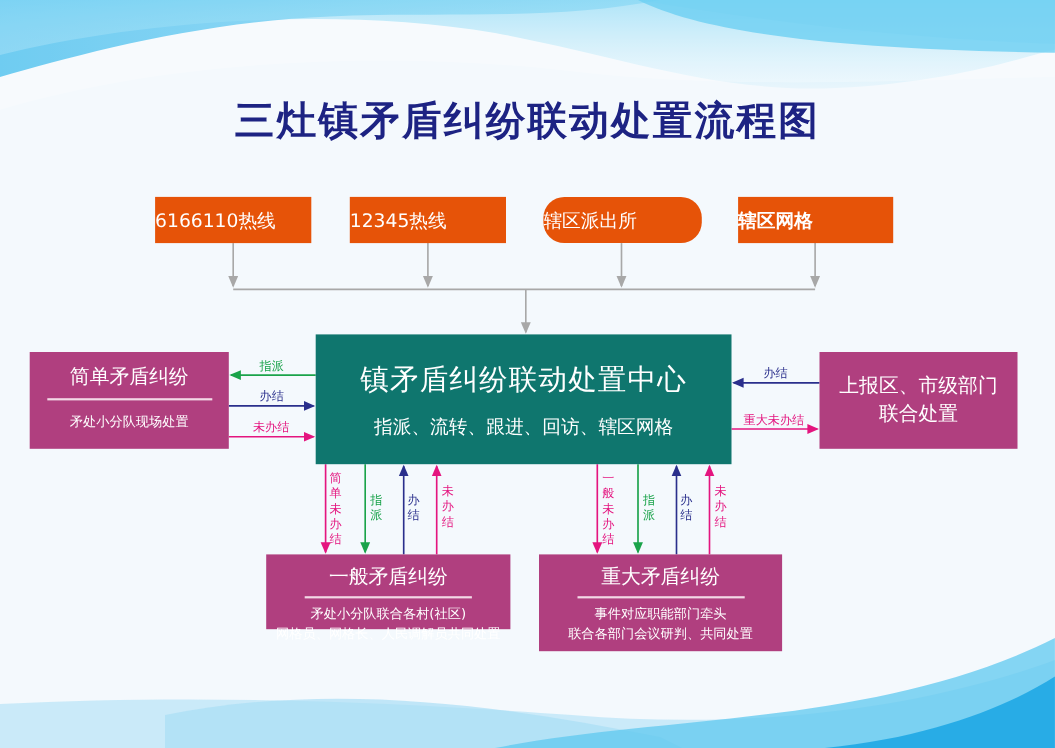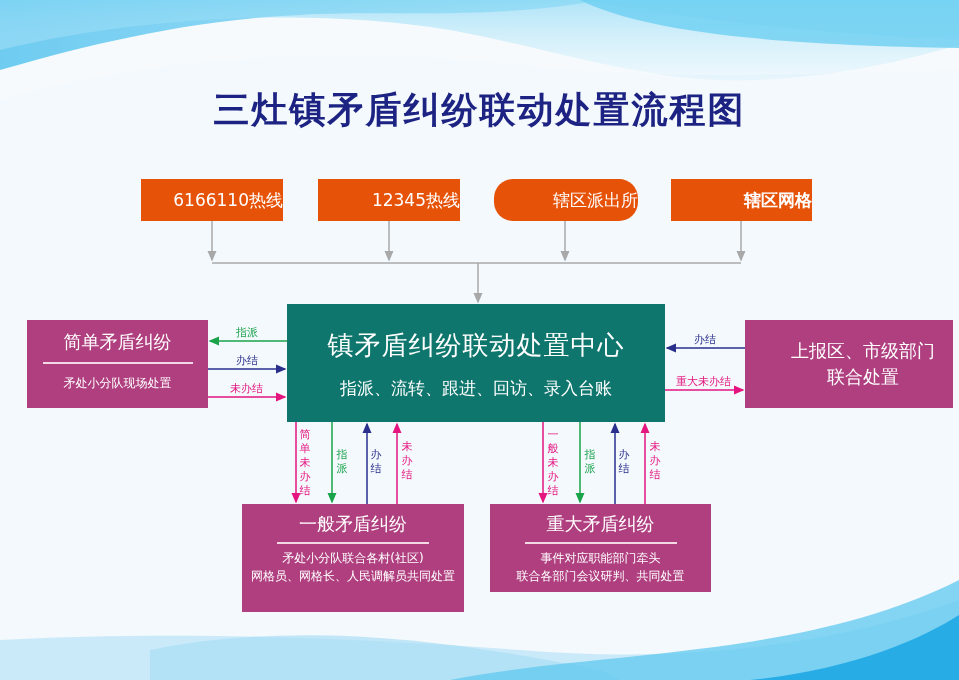--- a/index.html
+++ b/index.html
@@ -2,21 +2,21 @@
 <html><head>
   <meta charset="utf-8">
   <style>
     html, body { margin:0; padding:0; }
     body { width:959px; height:680px; position:relative; overflow:hidden;
       font-family:"DejaVu Sans", "Liberation Sans", sans-serif; background:#f4f9fd; }
     .bg { position:absolute; inset:0; z-index:0; }
     .title { position:absolute; left:0; width:959px; top:86px; text-align:center;
       font-size:36px; font-weight:bold; color:#1d2383; letter-spacing:2px; z-index:2; }
     .src { position:absolute; top:179px; height:42px; background:#e65308; color:#fff;
-      display:flex; align-items:center; justify-content:flex-end; font-size:17px; z-index:2; }
+      display:flex; align-items:center; justify-content:flex-start; font-size:17px; z-index:2; }
     .center { position:absolute; left:287px; top:304px; width:378px; height:118px;
       background:#0f766e; color:#fff; z-index:2; text-align:center; }
     .center .h { font-size:26px; margin-top:24px; letter-spacing:1px; }
     .center .s { font-size:17px; margin-top:14px; }
     .pbox { position:absolute; background:#b03f7f; color:#fff; z-index:2; text-align:center; }
     .pbox .h { font-size:18px; }
     .pbox .rule { height:2px; background:#f3d9e6; margin:0 auto; }
     .pbox .d { font-size:12px; line-height:18px; }
     .lbl { position:absolute; font-size:11px; z-index:3; white-space:nowrap; }
     .vlbl { position:absolute; font-size:11px; z-index:3; width:12px; line-height:14px; text-align:center; }
@@ -101,50 +101,50 @@
   </div>
 <div class="src" style="left:494px;width:144px;border-radius:19px;">
     <span>辖区派出所</span>
   </div>
 <div class="src" style="left:671px;width:141px;font-weight:bold;">
     <span>辖区网格</span>
   </div>
 
 <div class="center">
   <div class="h">镇矛盾纠纷联动处置中心</div>
-  <div class="s">指派、流转、跟进、回访、录入台账</div>
+  <div class="s">指派、流转、跟进、回访、辖区网格</div>
 </div>
 
 <div class="pbox" style="left:27px;top:320px;width:181px;height:88px;">
   <div class="h" style="margin-top:10px;">简单矛盾纠纷</div>
   <div class="rule" style="width:150px;margin-top:8px;"></div>
   <div class="d" style="margin-top:10px;">矛处小分队现场处置</div>
 </div>
 <div class="lbl" style="left:236px;top:325px;color:#1aa34a;">指派</div>
 <div class="lbl" style="left:236px;top:353px;color:#2a2f8c;">办结</div>
 <div class="lbl" style="left:230px;top:381px;color:#e4157f;">未办结</div>
 
-<div class="pbox" style="left:745px;top:320px;width:180px;height:88px;padding-left:28px;">
+<div class="pbox" style="left:745px;top:320px;width:180px;height:88px;">
   <div class="h" style="margin-top:18px;line-height:26px;">上报区、市级部门</div>
   <div class="h" style="line-height:26px;">联合处置</div>
 </div>
 <div class="lbl" style="left:694px;top:332px;color:#2a2f8c;">办结</div>
 <div class="lbl" style="left:676px;top:374px;color:#e4157f;">重大未办结</div>
 
 <div class="vlbl" style="left:299px;top:428px;color:#e4157f;">简单未办结</div>
 <div class="vlbl" style="left:336px;top:448px;color:#1aa34a;">指派</div>
 <div class="vlbl" style="left:370px;top:448px;color:#2a2f8c;">办结</div>
 <div class="vlbl" style="left:401px;top:440px;color:#e4157f;">未办结</div>
 
 <div class="vlbl" style="left:547px;top:428px;color:#e4157f;">一般未办结</div>
 <div class="vlbl" style="left:584px;top:448px;color:#1aa34a;">指派</div>
 <div class="vlbl" style="left:618px;top:448px;color:#2a2f8c;">办结</div>
 <div class="vlbl" style="left:649px;top:440px;color:#e4157f;">未办结</div>
 
-<div class="pbox" style="left:242px;top:504px;width:222px;height:108px;">
+<div class="pbox" style="left:242px;top:504px;width:222px;height:68px;">
   <div class="h" style="margin-top:8px;">一般矛盾纠纷</div>
   <div class="rule" style="width:152px;margin-top:6px;"></div>
   <div class="d" style="margin-top:5px;">矛处小分队联合各村(社区)</div>
   <div class="d">网格员、网格长、人民调解员共同处置</div>
 </div>
 
 <div class="pbox" style="left:490px;top:504px;width:221px;height:88px;">
   <div class="h" style="margin-top:8px;font-family:Liberation Serif, serif;">重大矛盾纠纷</div>
   <div class="rule" style="width:152px;margin-top:6px;"></div>
   <div class="d" style="margin-top:5px;">事件对应职能部门牵头</div>

